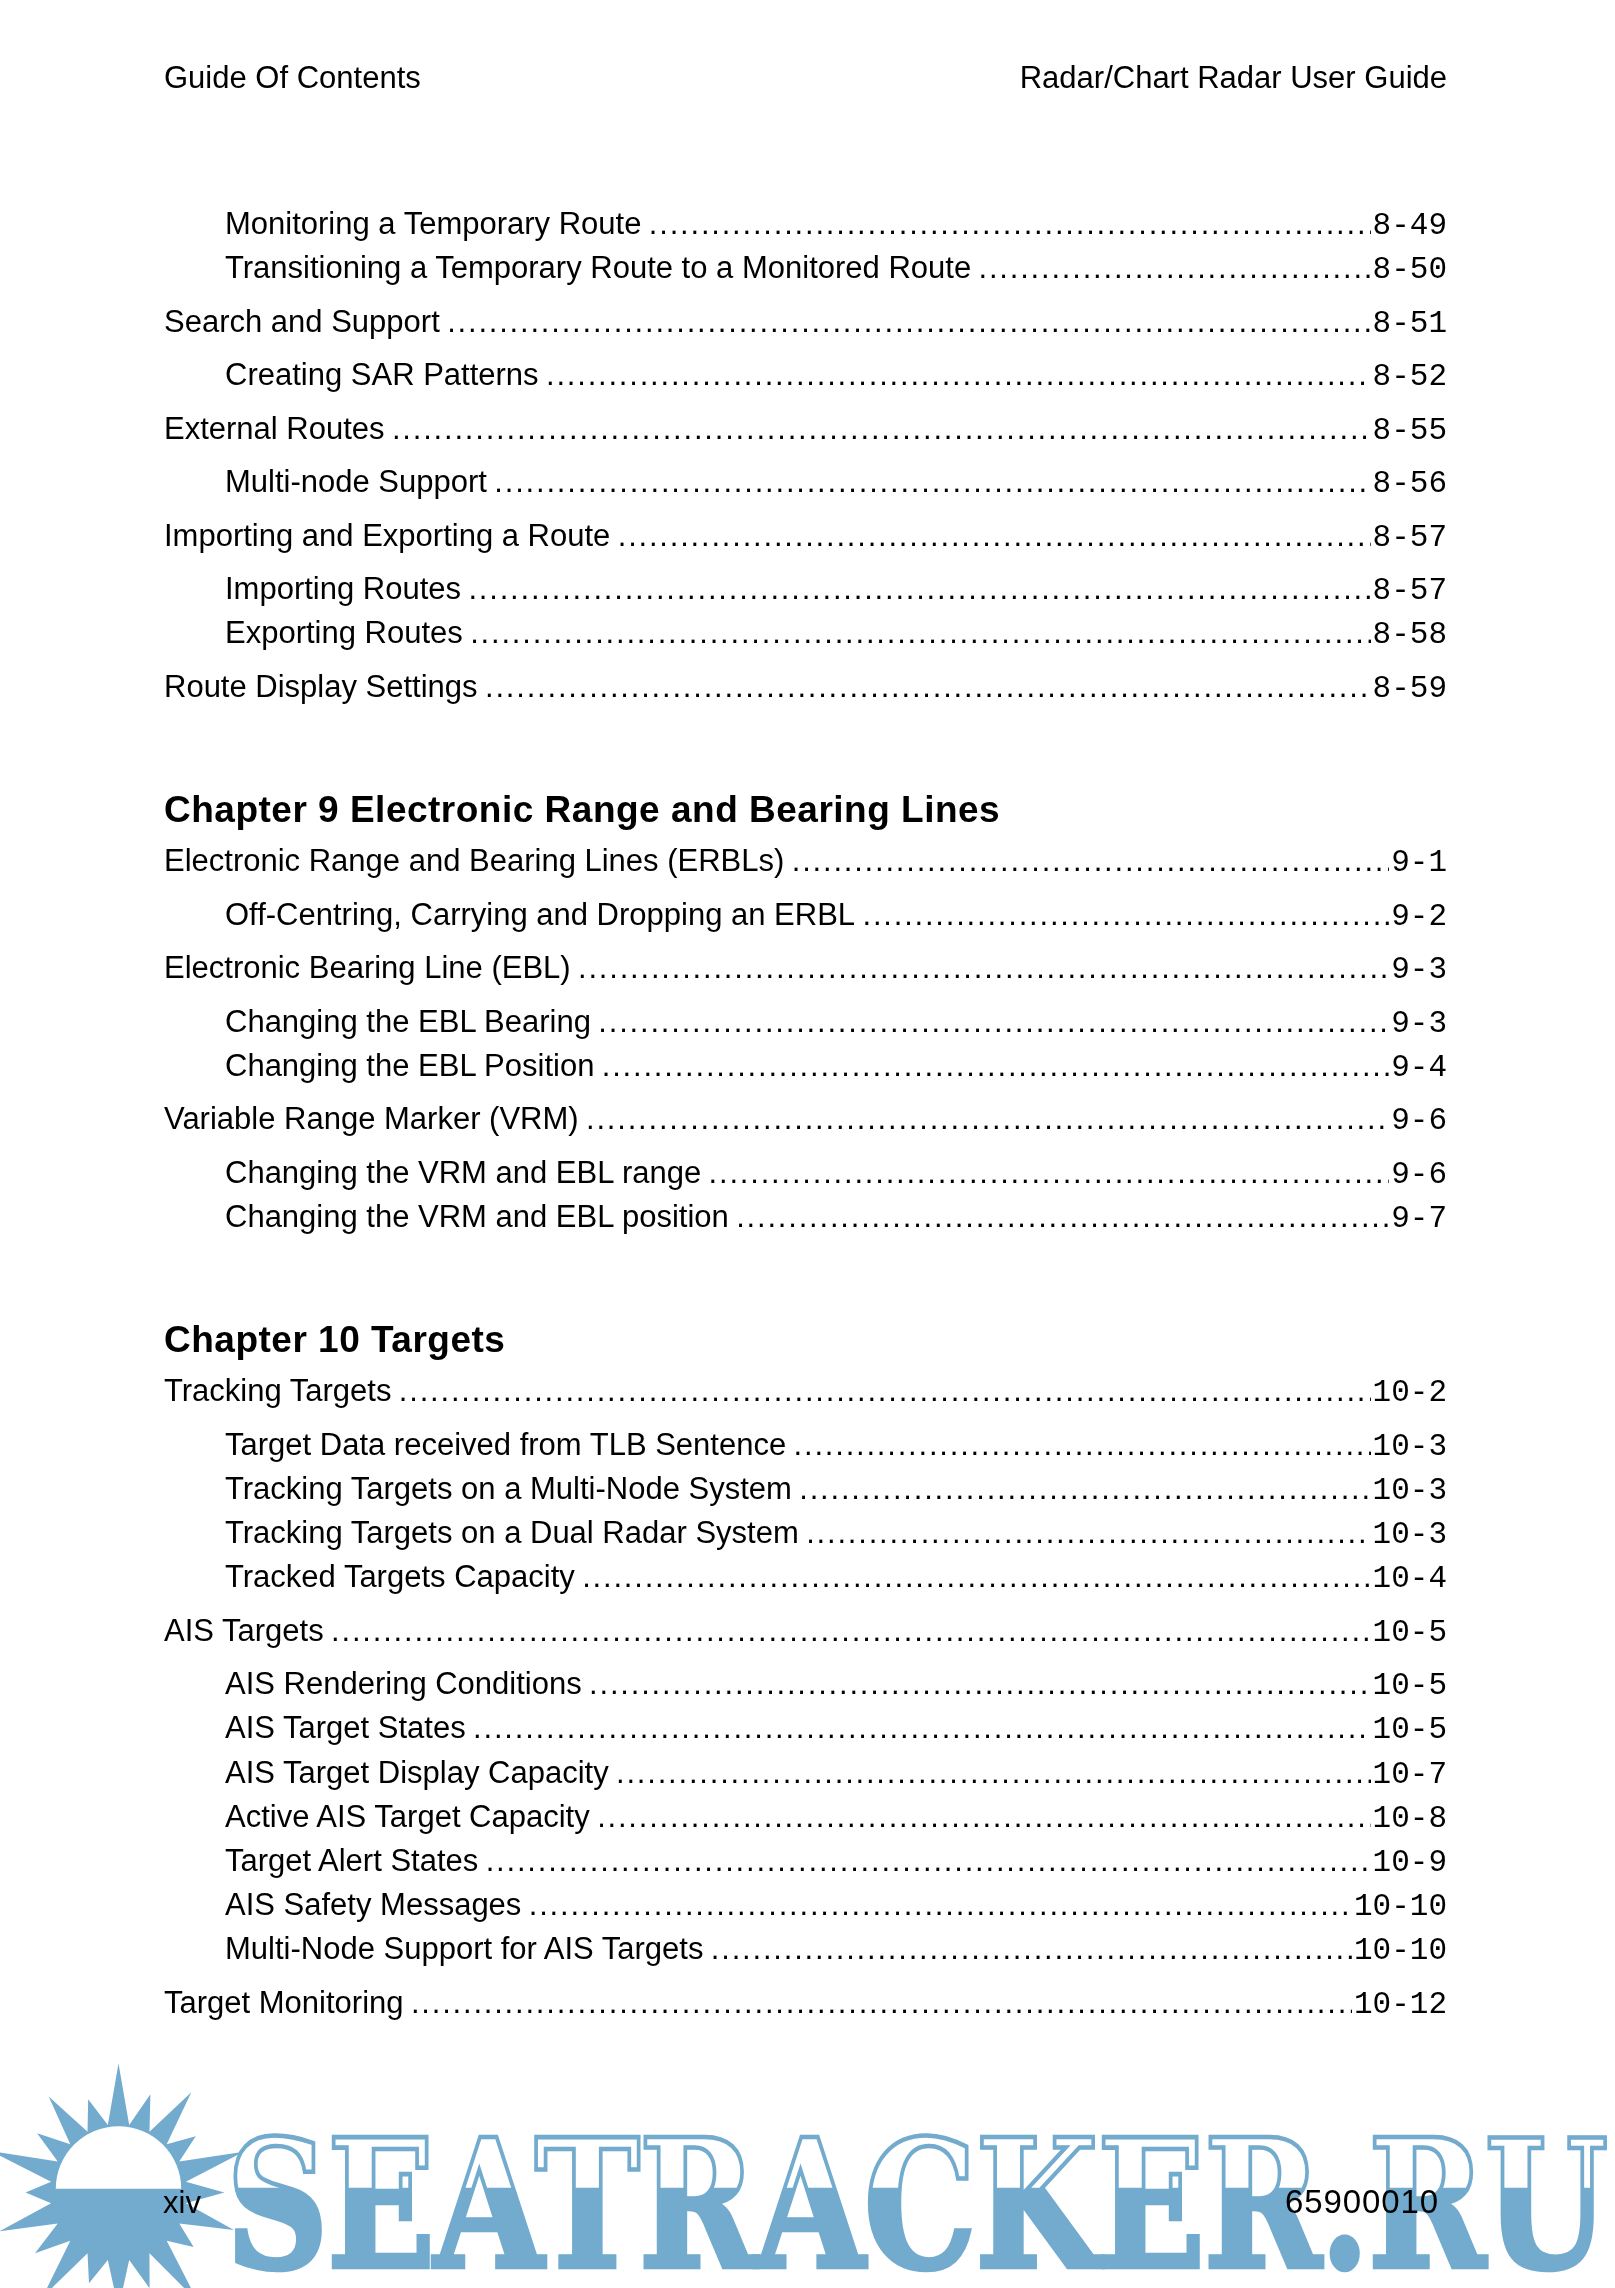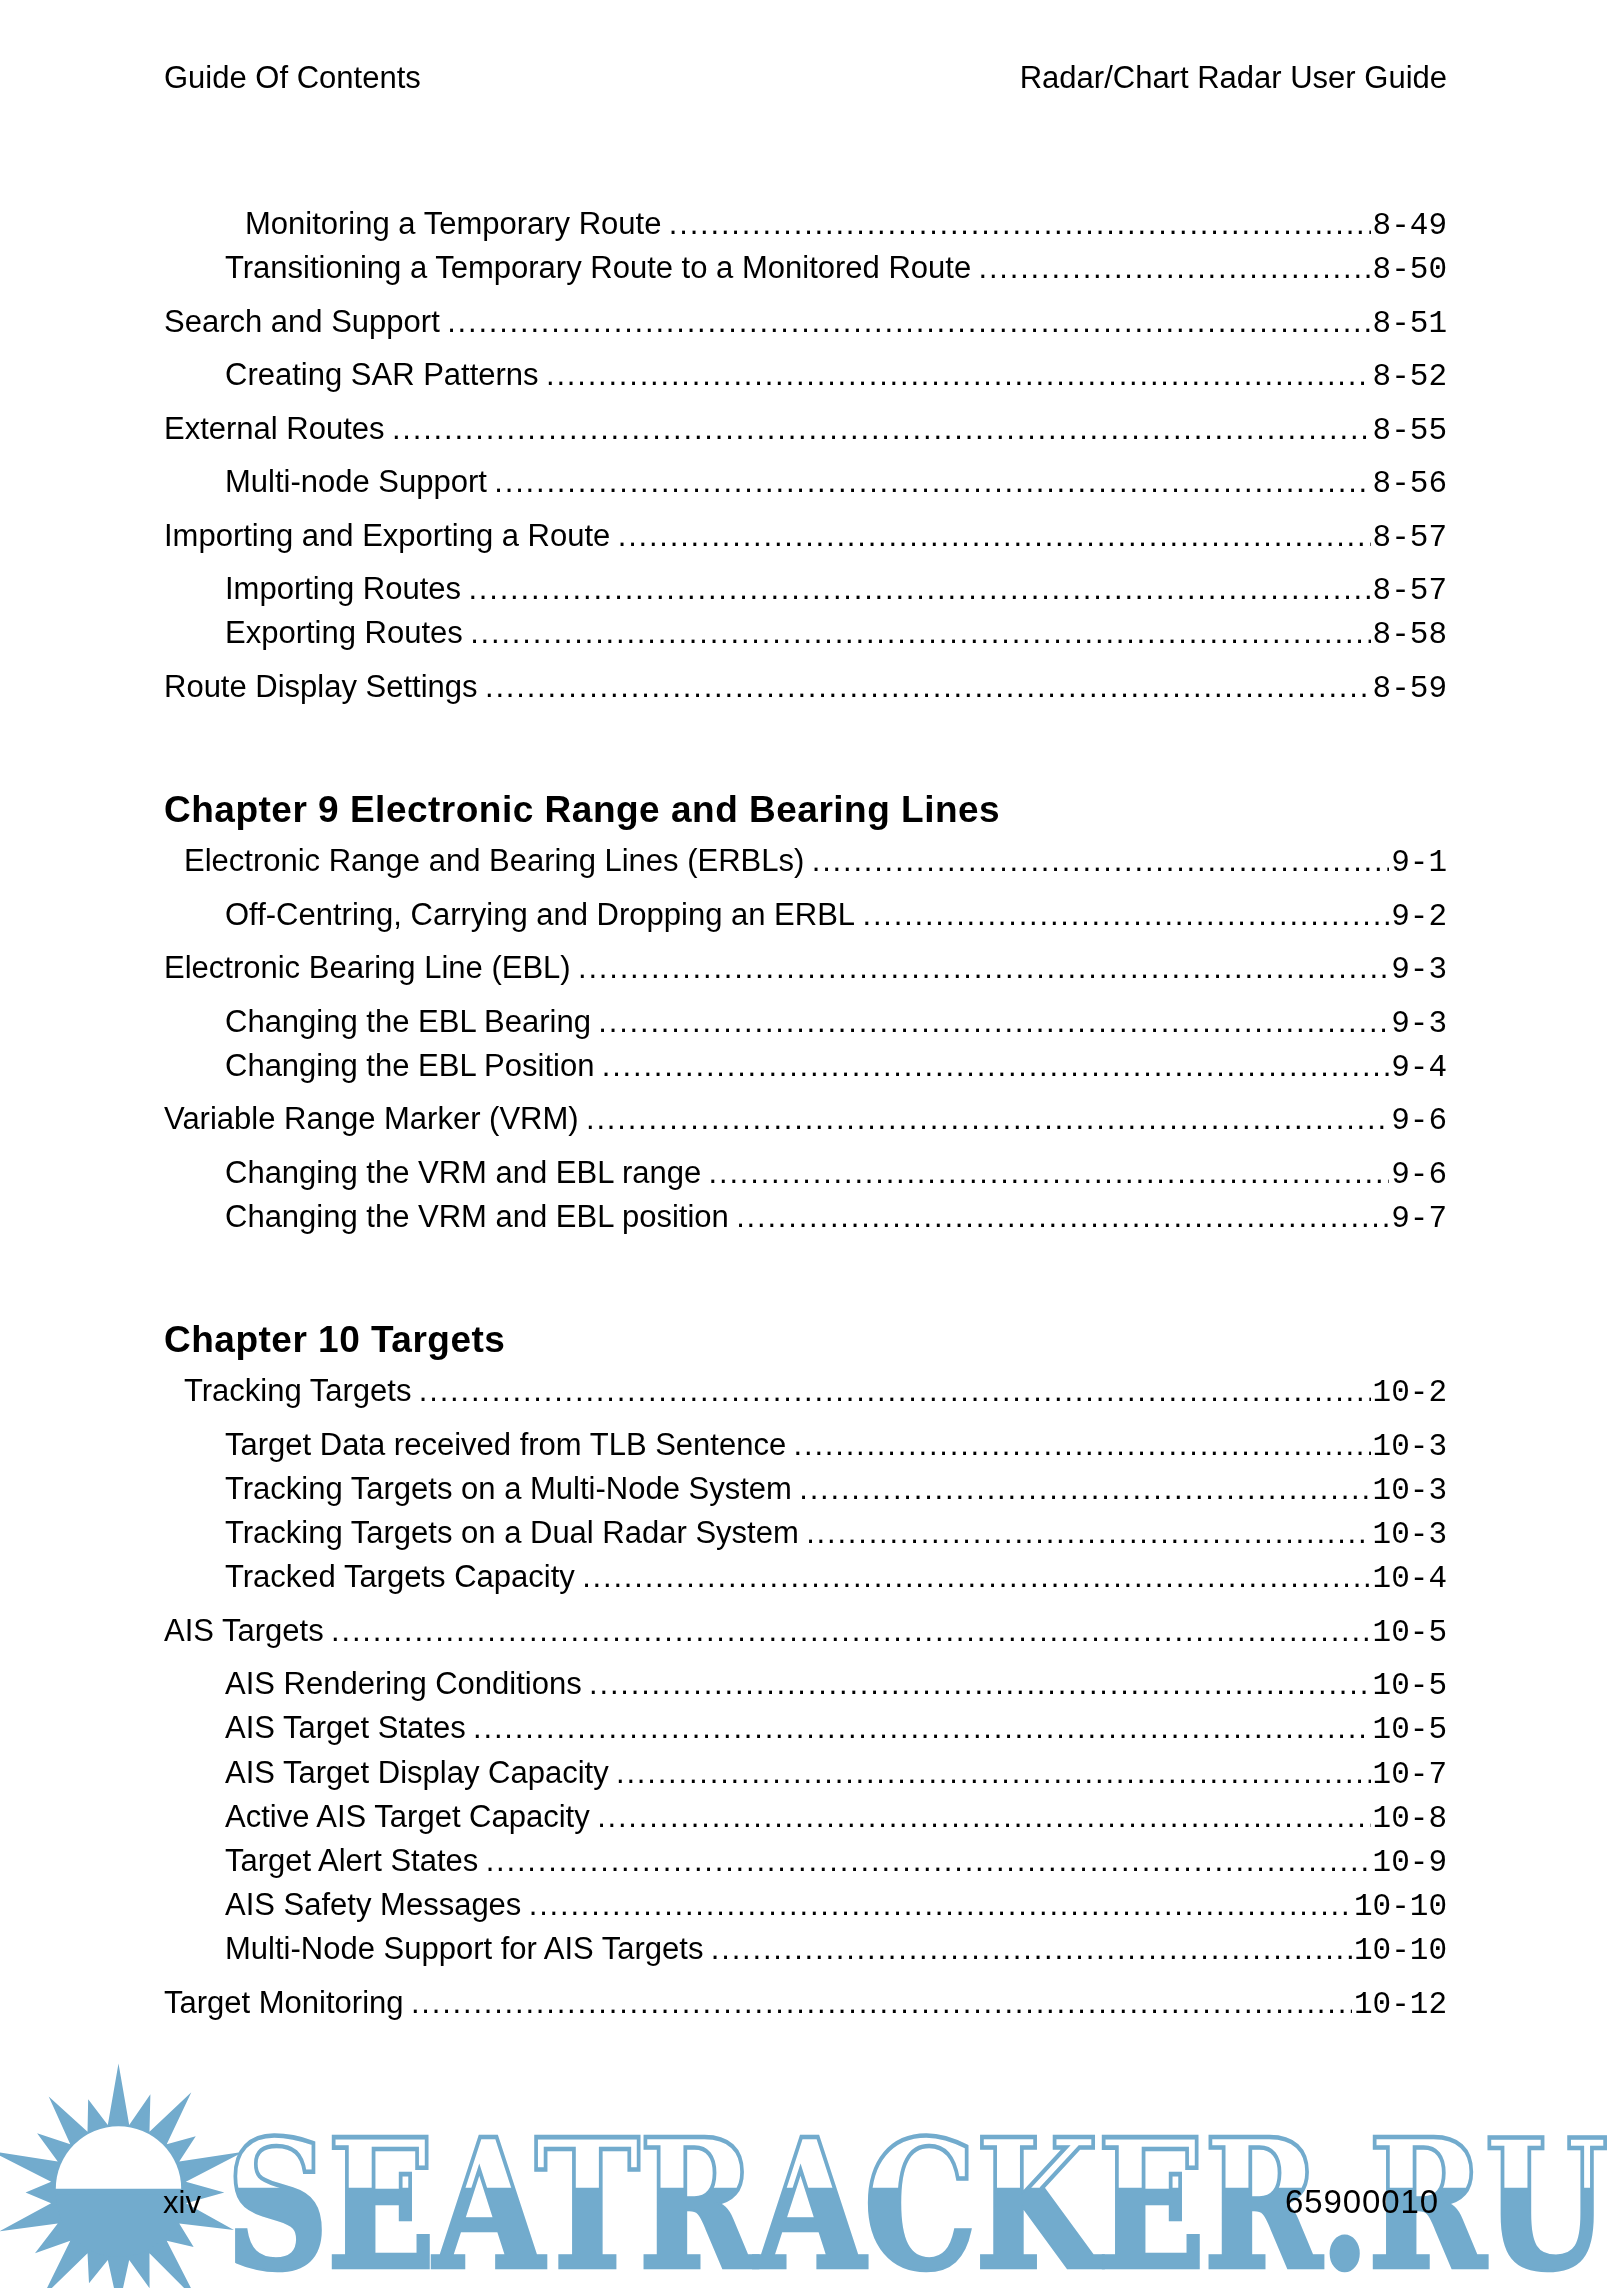--- a/index.html
+++ b/index.html
@@ -26,21 +26,21 @@
     margin-top:80px;margin-bottom:9.2px;
     letter-spacing:0.5px;
   }
   .toc-section:first-child .chapter-heading{margin-top:0;}
   .toc-row{
     display:flex;align-items:baseline;
     font-size:31px;line-height:33px;
     margin-top:9.2px;
   }
   .toc-row.gap{margin-top:18.5px;}
-  .toc-row.first{margin-top:0;margin-left:20px;}
+  .toc-row.first{margin-top:0;}
   .toc-row.lvl2{padding-left:61px;}
   .toc-label{white-space:nowrap;padding-right:7.4px;}
   .dots{flex:1;overflow:hidden;white-space:nowrap;min-width:28px;}
   .dots::after{
     content:"................................................................................................................................................................................";
     letter-spacing:1.8px;
   }
   .toc-page{white-space:nowrap;margin-left:1.8px;font-family:Liberation Mono, monospace;}
   
   .footer-page-number{

